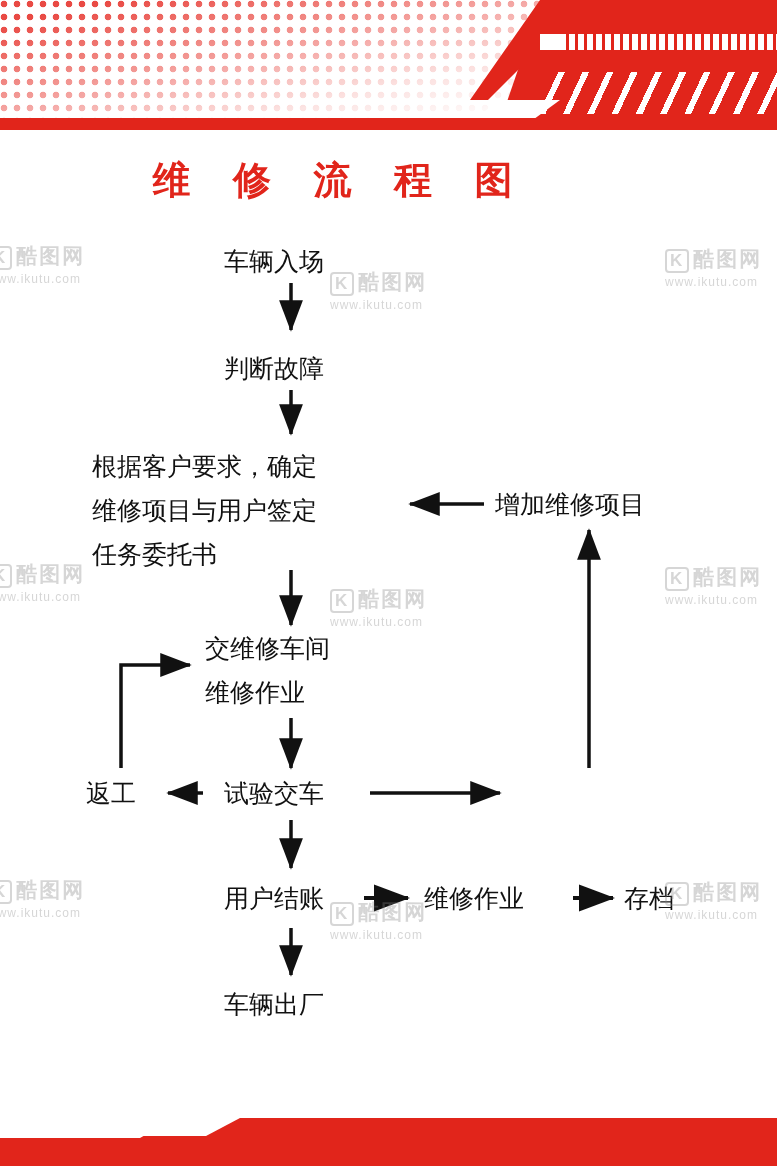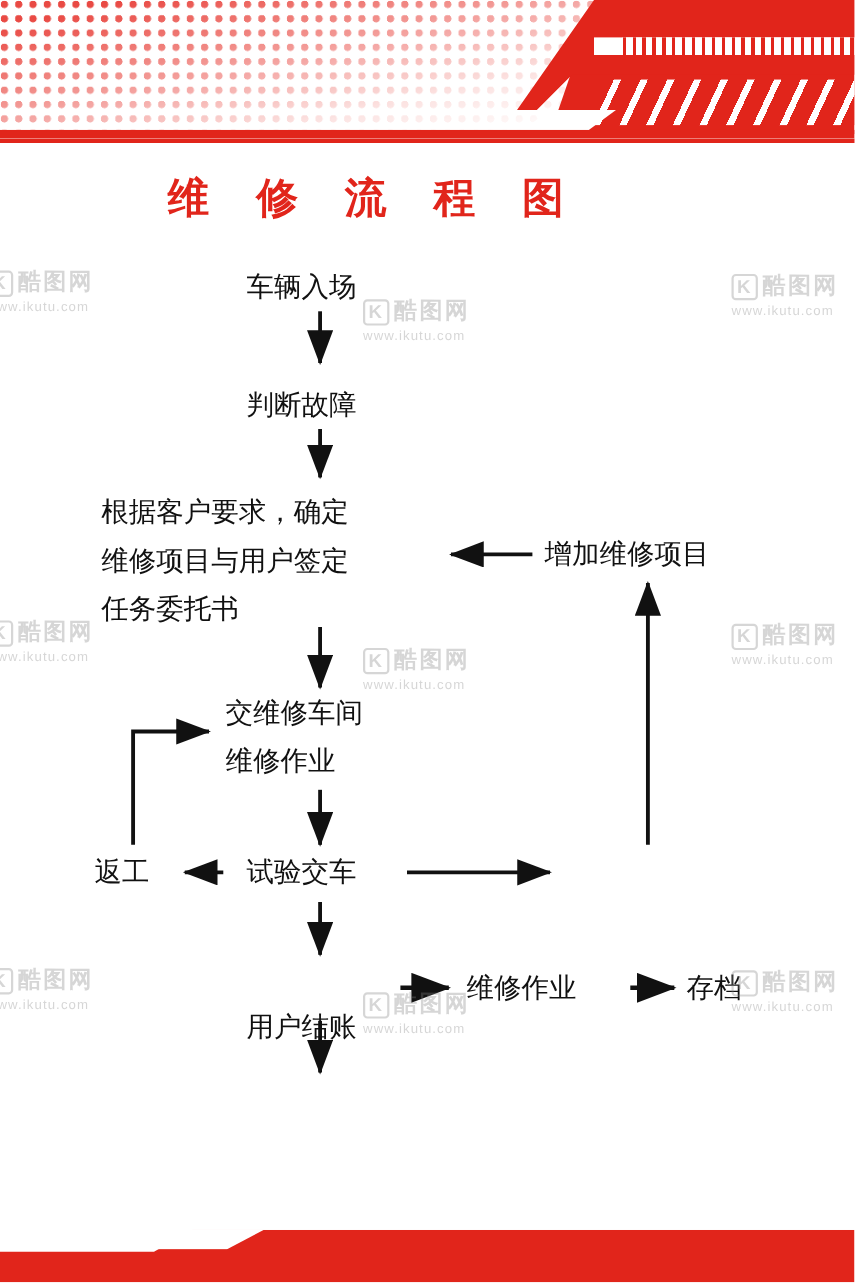--- a/index.html
+++ b/index.html
@@ -265,23 +265,24 @@
   <div class="node" style="left:224px; top:240px;">车辆入场</div>
   <div class="node" style="left:224px; top:347px;">判断故障</div>
   <div class="node multiline" style="left:92px; top:444px; line-height:44px;">根据客户要求，确定
 维修项目与用户签定
 任务委托书</div>
   <div class="node" style="left:495px; top:483px;">增加维修项目</div>
   <div class="node multiline" style="left:205px; top:626px; line-height:44px;">交维修车间
 维修作业</div>
   <div class="node" style="left:86px; top:772px;">返工</div>
   <div class="node" style="left:224px; top:772px;">试验交车</div>
-  <div class="node" style="left:224px; top:877px;margin-top:36px;">用户结账</div>
+  <div class="node" style="left:224px; top:877px;">用户结账</div>
   <div class="node" style="left:424px; top:877px;">维修作业</div>
   <div class="node" style="left:624px; top:877px;">存档</div>
+  <div class="node" style="left:224px; top:983px;">车辆出厂</div>
 </div>
 
 <div class="wm" style="left:-12px; top:242px;">
   <span class="wm-main"><span class="wm-badge">K</span><span>酷图网</span></span>
   <span class="wm-sub">www.ikutu.com</span>
 </div>
 <div class="wm" style="left:330px; top:268px;">
   <span class="wm-main"><span class="wm-badge">K</span><span>酷图网</span></span>
   <span class="wm-sub">www.ikutu.com</span>
 </div>

